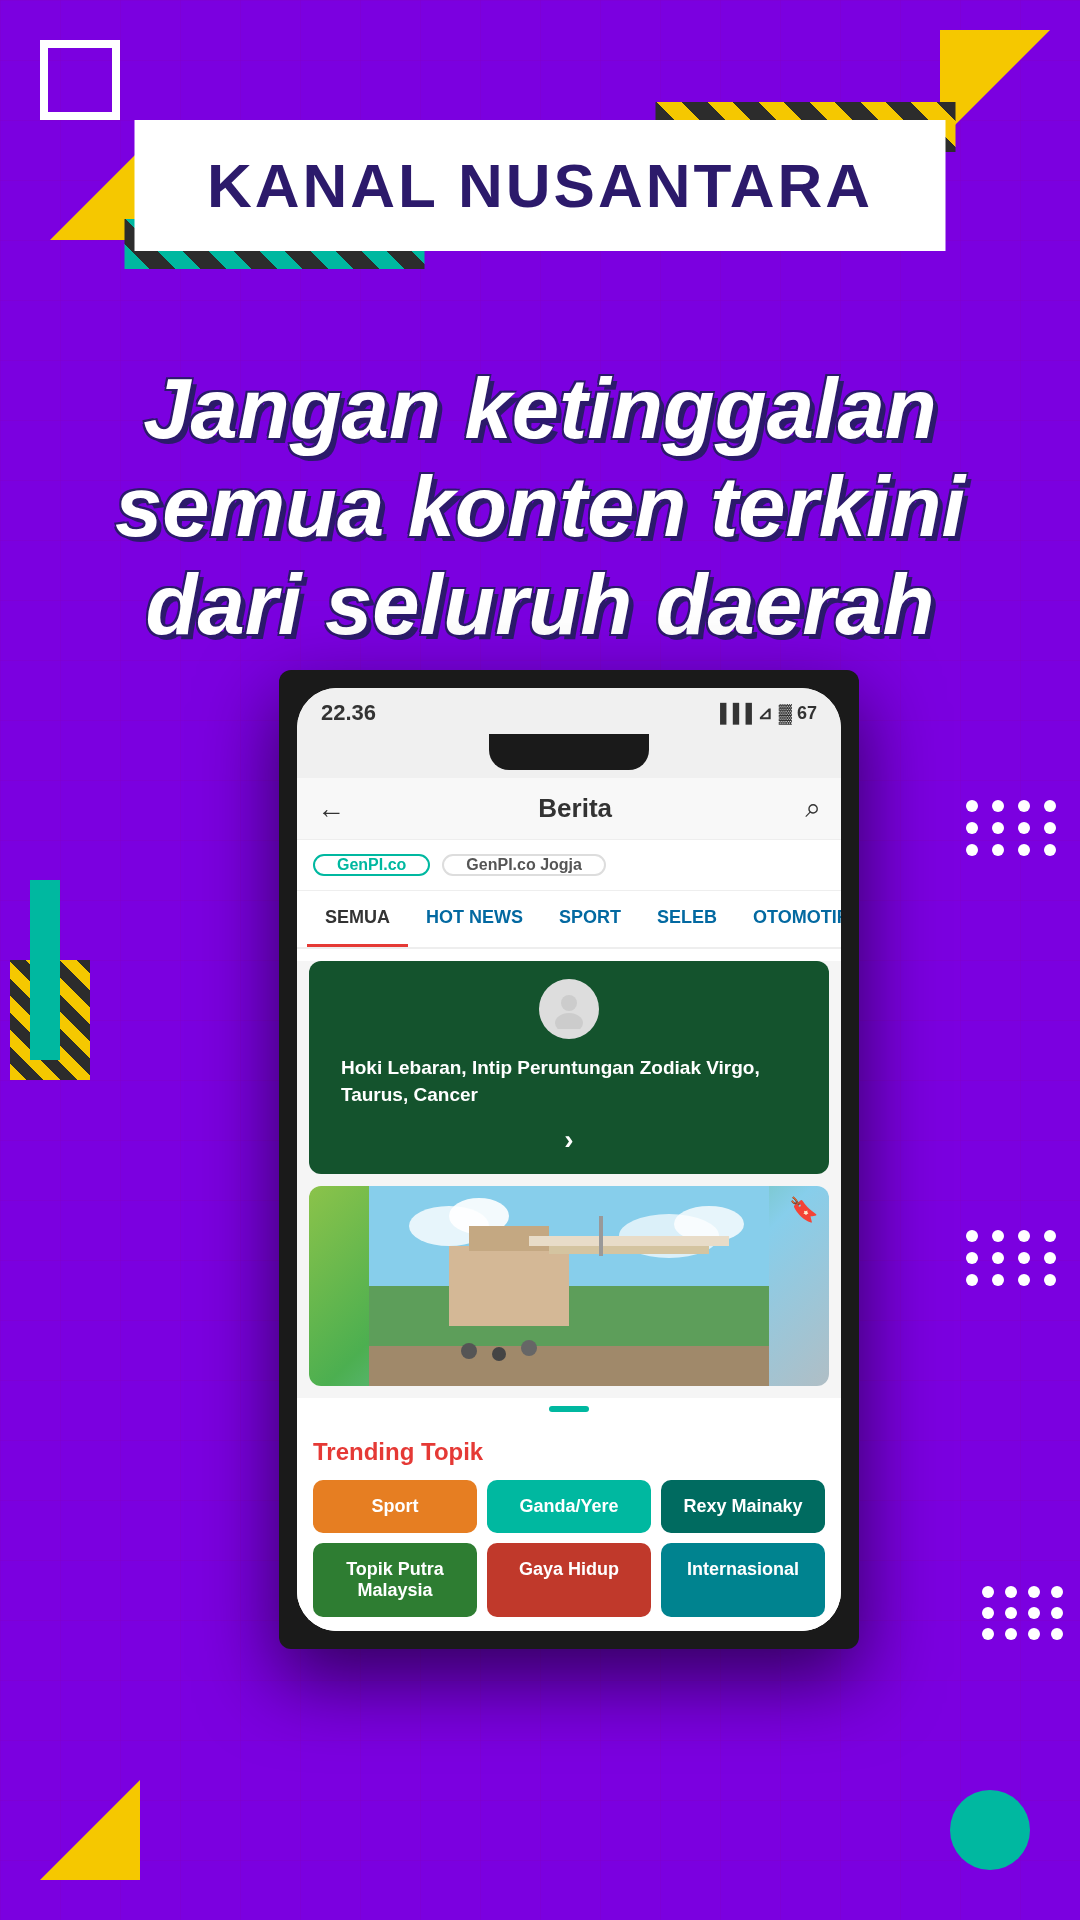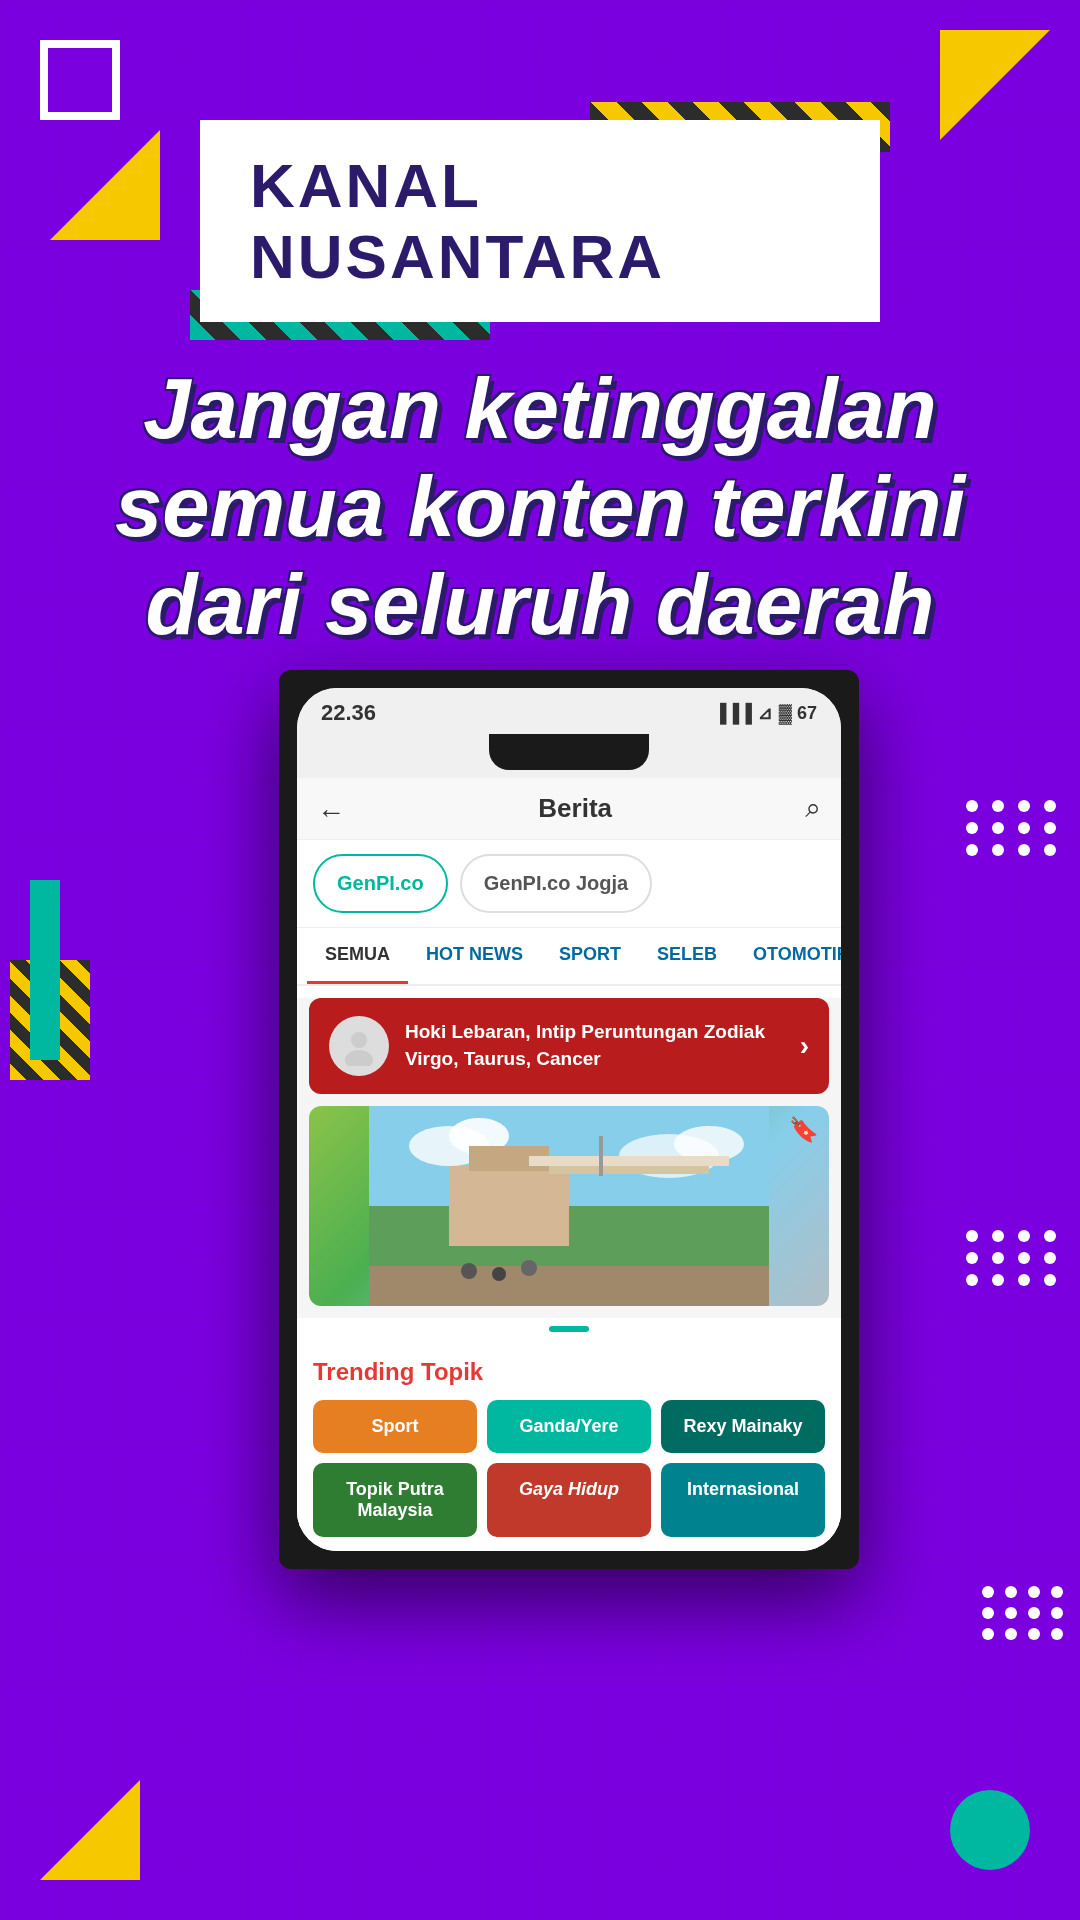--- a/index.html
+++ b/index.html
@@ -54,21 +54,21 @@
       border-bottom: 110px solid transparent;
       z-index: 2;
     }
 
     
     .header-banner {
       position: absolute;
       top: 120px;
       left: 50%;
       transform: translateX(-50%);
-      width: 680px;
+      width: 811px;
       z-index: 3;
     }
 
     .banner-stripes {
       position: absolute;
       top: -18px; right: -10px;
       width: 300px; height: 50px;
       background: repeating-linear-gradient(
         45deg,
         #F5C800,
@@ -260,23 +260,23 @@
     .channel-tabs {
       background: white;
       padding: 14px 16px;
       display: flex;
       gap: 12px;
       overflow: hidden;
       border-bottom: 1px solid #eee;
     }
 
     .channel-tab {
-      padding: 16px 22px;
+      padding: 0 22px;
       border-radius: 30px;
-      font-size: 20px;
+      font-size: 16px;
       font-weight: 600;
       white-space: nowrap;
       border: 2px solid #ddd;
       background: white;
       color: #555;
     }
 
     .channel-tab.active {
       background: white;
       border: 2px solid #00B8A0;
@@ -309,27 +309,28 @@
       text-align: center;
     }
 
     
     .phone-content {
       background: #F5F5F5;
     }
 
     
     .breaking-card {
-      background: #b91c1c;
+      background: #14532d;
       margin: 12px;
       border-radius: 12px;
-      padding: 18px 20px;
+      padding: 18px 32px;
       display: flex;
       align-items: center;
       gap: 16px;
+      flex-direction: column;
     }
 
     .breaking-avatar {
       width: 60px; height: 60px;
       border-radius: 50%;
       background: #ddd;
       flex-shrink: 0;
       overflow: hidden;
       display: flex;
       align-items: center;
@@ -423,21 +424,21 @@
       text-align: center;
       font-size: 18px;
       font-weight: 700;
       color: white;
     }
 
     .tag-orange { background: #E67E22; }
     .tag-teal { background: #00B8A0; }
     .tag-dark-teal { background: #006B60; }
     .tag-green-dark { background: #2E7D32; }
-    .tag-red { background: #C0392B; font-style: italic; }
+    .tag-red { background: #C0392B; }
     .tag-blue-teal { background: #00838F; }
 
     
     .deco-triangle-bottom-left {
       position: absolute;
       bottom: 40px; left: 40px;
       width: 0; height: 0;
       border-left: 0 solid transparent;
       border-right: 100px solid #F5C800;
       border-top: 100px solid transparent;

